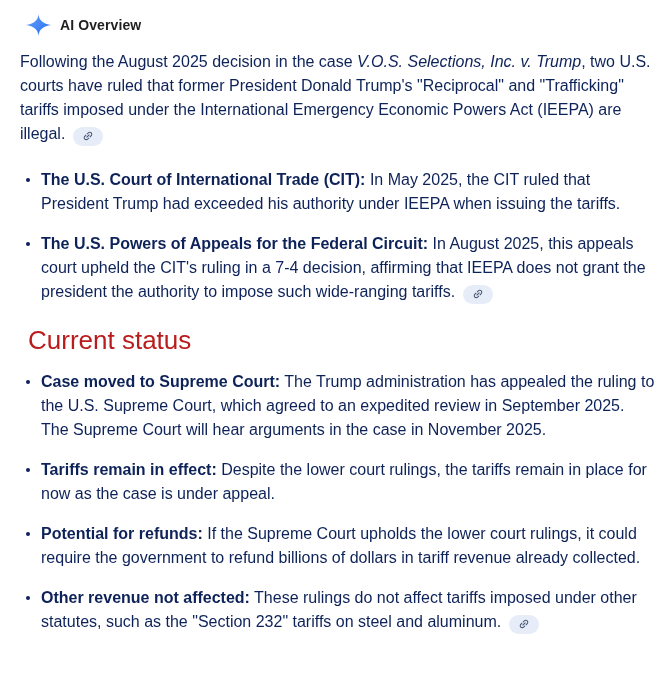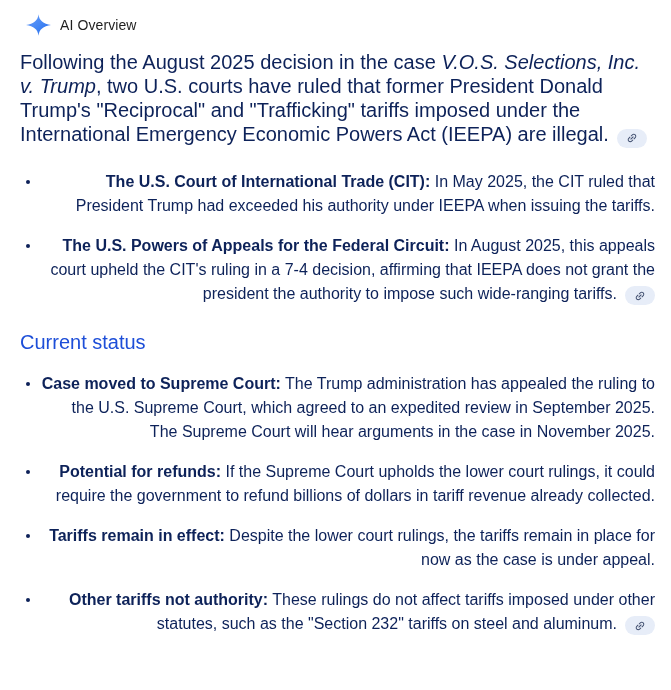--- a/index.html
+++ b/index.html
@@ -19,28 +19,28 @@
   .ai-header {
     display: flex;
     align-items: center;
     gap: 9px;
     padding: 4px 0 2px 6px;
     margin-bottom: 12px;
   }
   .sparkle { width: 25px; height: 22px; display: block; }
   .ai-header-label {
     font-size: 14px;
-    font-weight: 400;
+    font-weight: 700;
     color: #1f1f1f;
     letter-spacing: 0.1px;
   }
 
   
   .body-text {
-    font-size: 20px;
+    font-size: 16px;
     line-height: 24px;
     color: #0d2259;
   }
   p.body-text { margin-bottom: 22px; }
   .italic { font-style: italic; }
   .bold { font-weight: 700; }
 
   
   .cite-chip {
     display: inline-flex;
@@ -59,21 +59,20 @@
     width: 12px;
     height: 12px;
     transform: rotate(-45deg);
     fill: #3e4c6d;
   }
 
   
   ul.bullets {
     list-style: none;
     margin: 0 0 6px 0;
-    text-align: right;
   }
   ul.bullets li {
     position: relative;
     padding-left: 21px;
     margin-bottom: 16px;
     font-size: 16px;
     line-height: 24px;
     color: #0d2259;
   }
   ul.bullets li::before {
@@ -82,24 +81,24 @@
     left: 6px;
     top: 10px;
     width: 4px;
     height: 4px;
     border-radius: 50%;
     background: #0d2259;
   }
 
   
   .section-heading {
-    font-size: 20px;
+    font-size: 26px;
     font-weight: 400;
-    color: #1d4ed8;
-    margin: 22px 0 16px 0;
+    color: #b91c1c;
+    margin: 22px 0 16px 8px;
     line-height: 28px;
   }
 </style>
 </head>
 <body>
 
 <div class="page">
 
   <div class="ai-header">
     <svg class="sparkle" viewBox="0 0 28 24" aria-hidden="true">
@@ -128,22 +127,22 @@
           <svg viewBox="0 0 24 24">
             <path d="M3.9 12c0-1.71 1.39-3.1 3.1-3.1h4V7H7c-2.76 0-5 2.24-5 5s2.24 5 5 5h4v-1.9H7c-1.71 0-3.1-1.39-3.1-3.1zM8 13h8v-2H8v2zm9-6h-4v1.9h4c1.71 0 3.1 1.39 3.1 3.1s-1.39 3.1-3.1 3.1h-4V17h4c2.76 0 5-2.24 5-5s-2.24-5-5-5z"></path>
           </svg>
         </button></li>
   </ul>
 
   <h2 class="section-heading">Current status</h2>
 
   <ul class="bullets">
     <li><span class="bold">Case moved to Supreme Court:</span><span> The Trump administration has appealed the ruling to the U.S. Supreme Court, which agreed to an expedited review in September 2025. The Supreme Court will hear arguments in the case in November 2025.</span></li>
+    <li><span class="bold">Tariffs remain in effect:</span><span> Despite the lower court rulings, the tariffs remain in place for now as the case is under appeal.</span></li>
     <li><span class="bold">Potential for refunds:</span><span> If the Supreme Court upholds the lower court rulings, it could require the government to refund billions of dollars in tariff revenue already collected.</span></li>
-    <li><span class="bold">Tariffs remain in effect:</span><span> Despite the lower court rulings, the tariffs remain in place for now as the case is under appeal.</span></li>
-    <li><span class="bold">Other tariffs not authority:</span><span> These rulings do not affect tariffs imposed under other statutes, such as the "Section 232" tariffs on steel and aluminum.</span><button class="cite-chip">
+    <li><span class="bold">Other revenue not affected:</span><span> These rulings do not affect tariffs imposed under other statutes, such as the "Section 232" tariffs on steel and aluminum.</span><button class="cite-chip">
           <svg viewBox="0 0 24 24">
             <path d="M3.9 12c0-1.71 1.39-3.1 3.1-3.1h4V7H7c-2.76 0-5 2.24-5 5s2.24 5 5 5h4v-1.9H7c-1.71 0-3.1-1.39-3.1-3.1zM8 13h8v-2H8v2zm9-6h-4v1.9h4c1.71 0 3.1 1.39 3.1 3.1s-1.39 3.1-3.1 3.1h-4V17h4c2.76 0 5-2.24 5-5s-2.24-5-5-5z"></path>
           </svg>
         </button></li>
   </ul>
 
 </div>
 
 </body></html>

